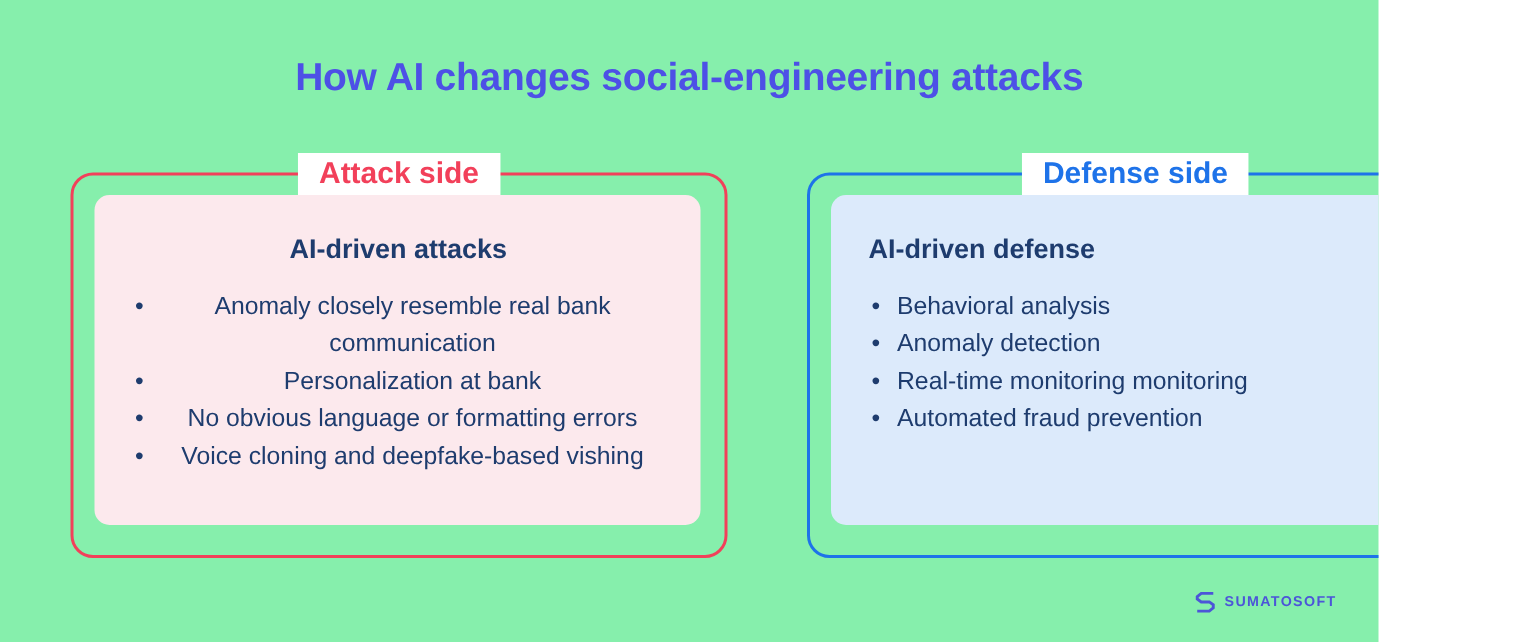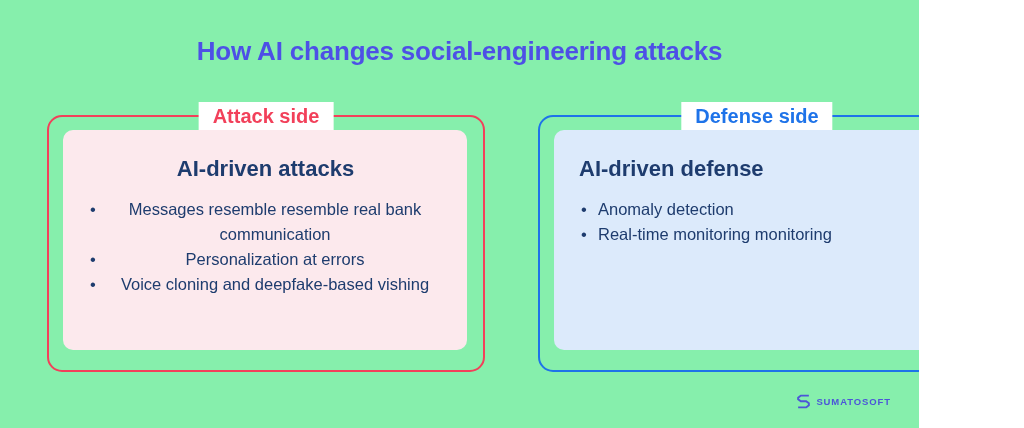--- a/index.html
+++ b/index.html
@@ -53,21 +53,21 @@
     width: 404px;
     height: 220px;
     border-radius: 10px;
     box-sizing: border-box;
     padding: 26px 24px 0 25px;
   }
   .panel.attack  .inner-card { background: #fce9ed; }
   .panel.defense .inner-card { background: #dceafb; }
   .card-heading {
     margin: 0;
-    font-size: 22px;
+    font-size: 18px;
     font-weight: 700;
     color: #1e3c6e;
   }
   ul.bullet-list {
     margin: 15px 0 0 0;
     padding: 0;
     list-style: none;
   }
   ul.bullet-list li {
     position: relative;
@@ -106,34 +106,37 @@
 
 <div class="canvas">
 
   <div class="page-title">How AI changes social-engineering attacks</div>
 
   <div class="panel attack">
     <div class="panel-label">Attack side</div>
     <div class="inner-card">
       <h3 class="card-heading">AI-driven attacks</h3>
       <ul class="bullet-list">
-        <li>Messages resemble resemble real bank communication</li>
-        <li>Personalization at errors</li>
+        <li>Anomaly closely resemble real bank communication</li>
+        <li>Personalization at bank</li>
+        <li>No obvious language or formatting errors</li>
         <li>Voice cloning and deepfake-based vishing</li>
       </ul>
     </div>
   </div>
 
   <div class="panel defense">
     <div class="panel-label">Defense side</div>
     <div class="inner-card">
       <h3 class="card-heading">AI-driven defense</h3>
       <ul class="bullet-list">
+        <li>Behavioral analysis</li>
         <li>Anomaly detection</li>
         <li>Real-time monitoring monitoring</li>
+        <li>Automated fraud prevention</li>
       </ul>
     </div>
   </div>
 
   <div class="brand-logo">
     <span>
       <svg width="15" height="15" viewBox="0 0 14 14" fill="none" xmlns="http://www.w3.org/2000/svg">
         <path d="M12 1.5 H4.5 L2 3.5 V5 L4.5 6.8 H9.5 L12 8.6 V10.5 L9.5 12.5 H2" stroke="#4c55d8" stroke-width="1.8" fill="none"></path>
       </svg>
     </span>

